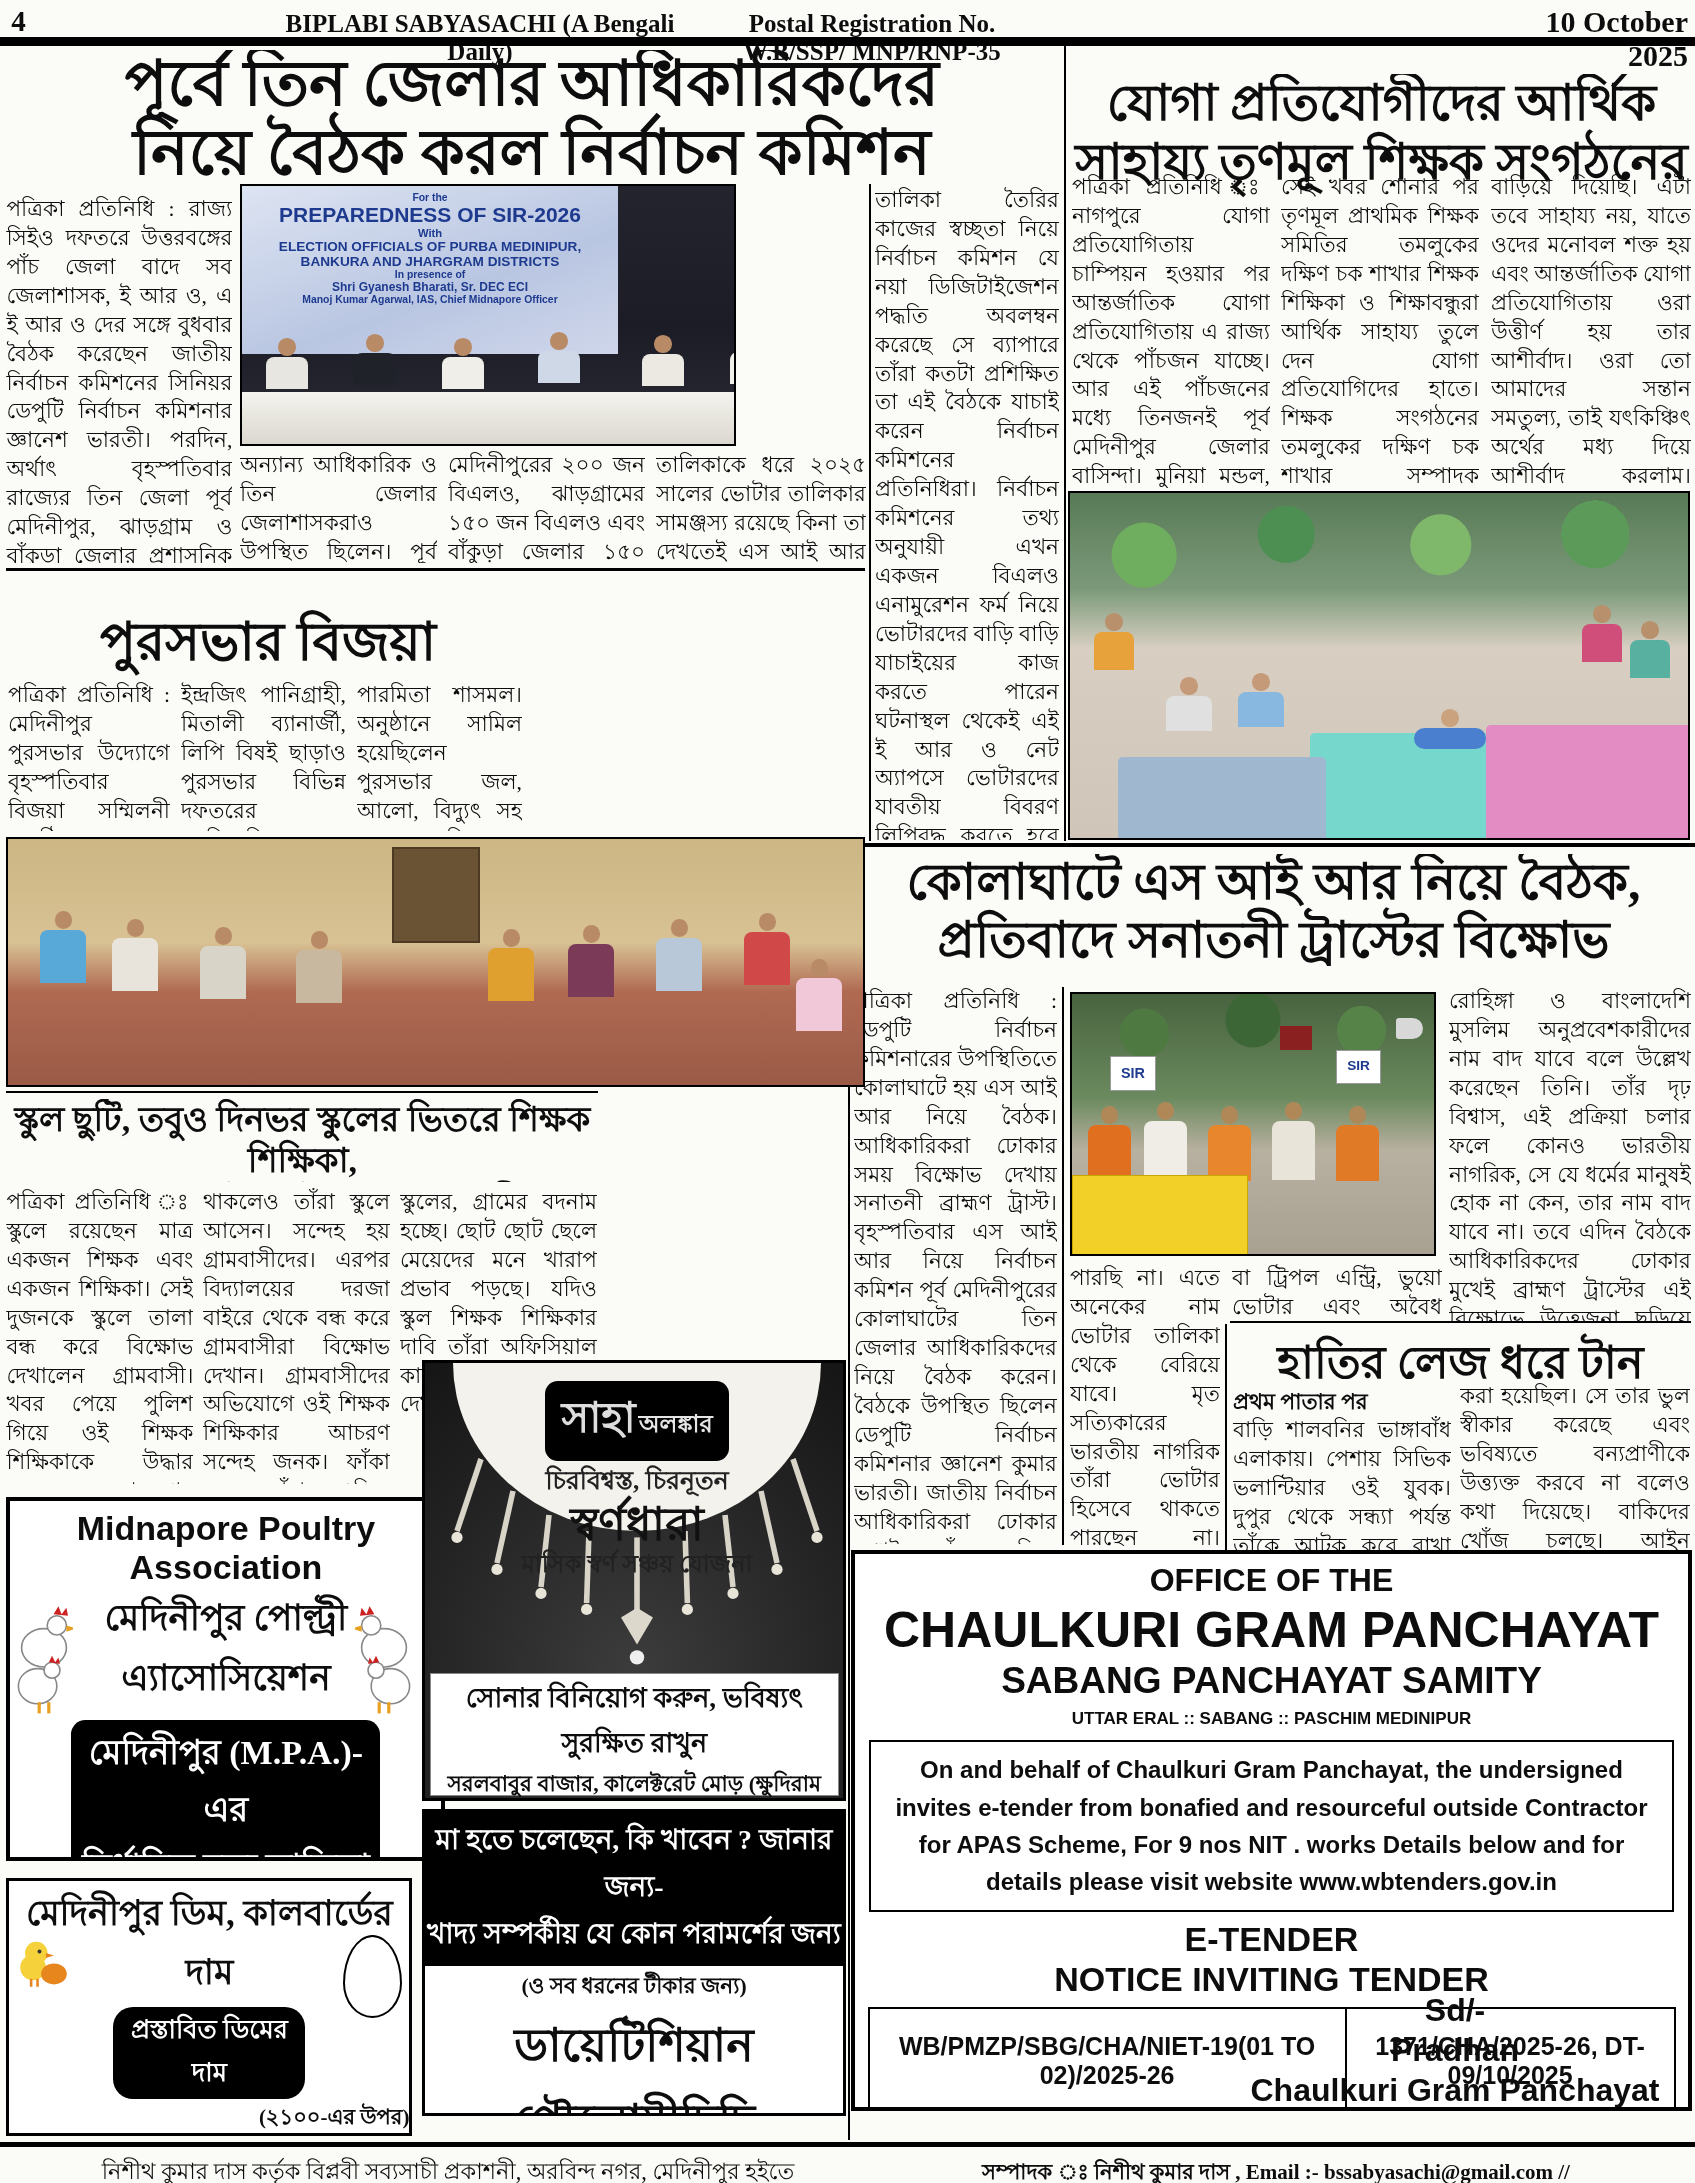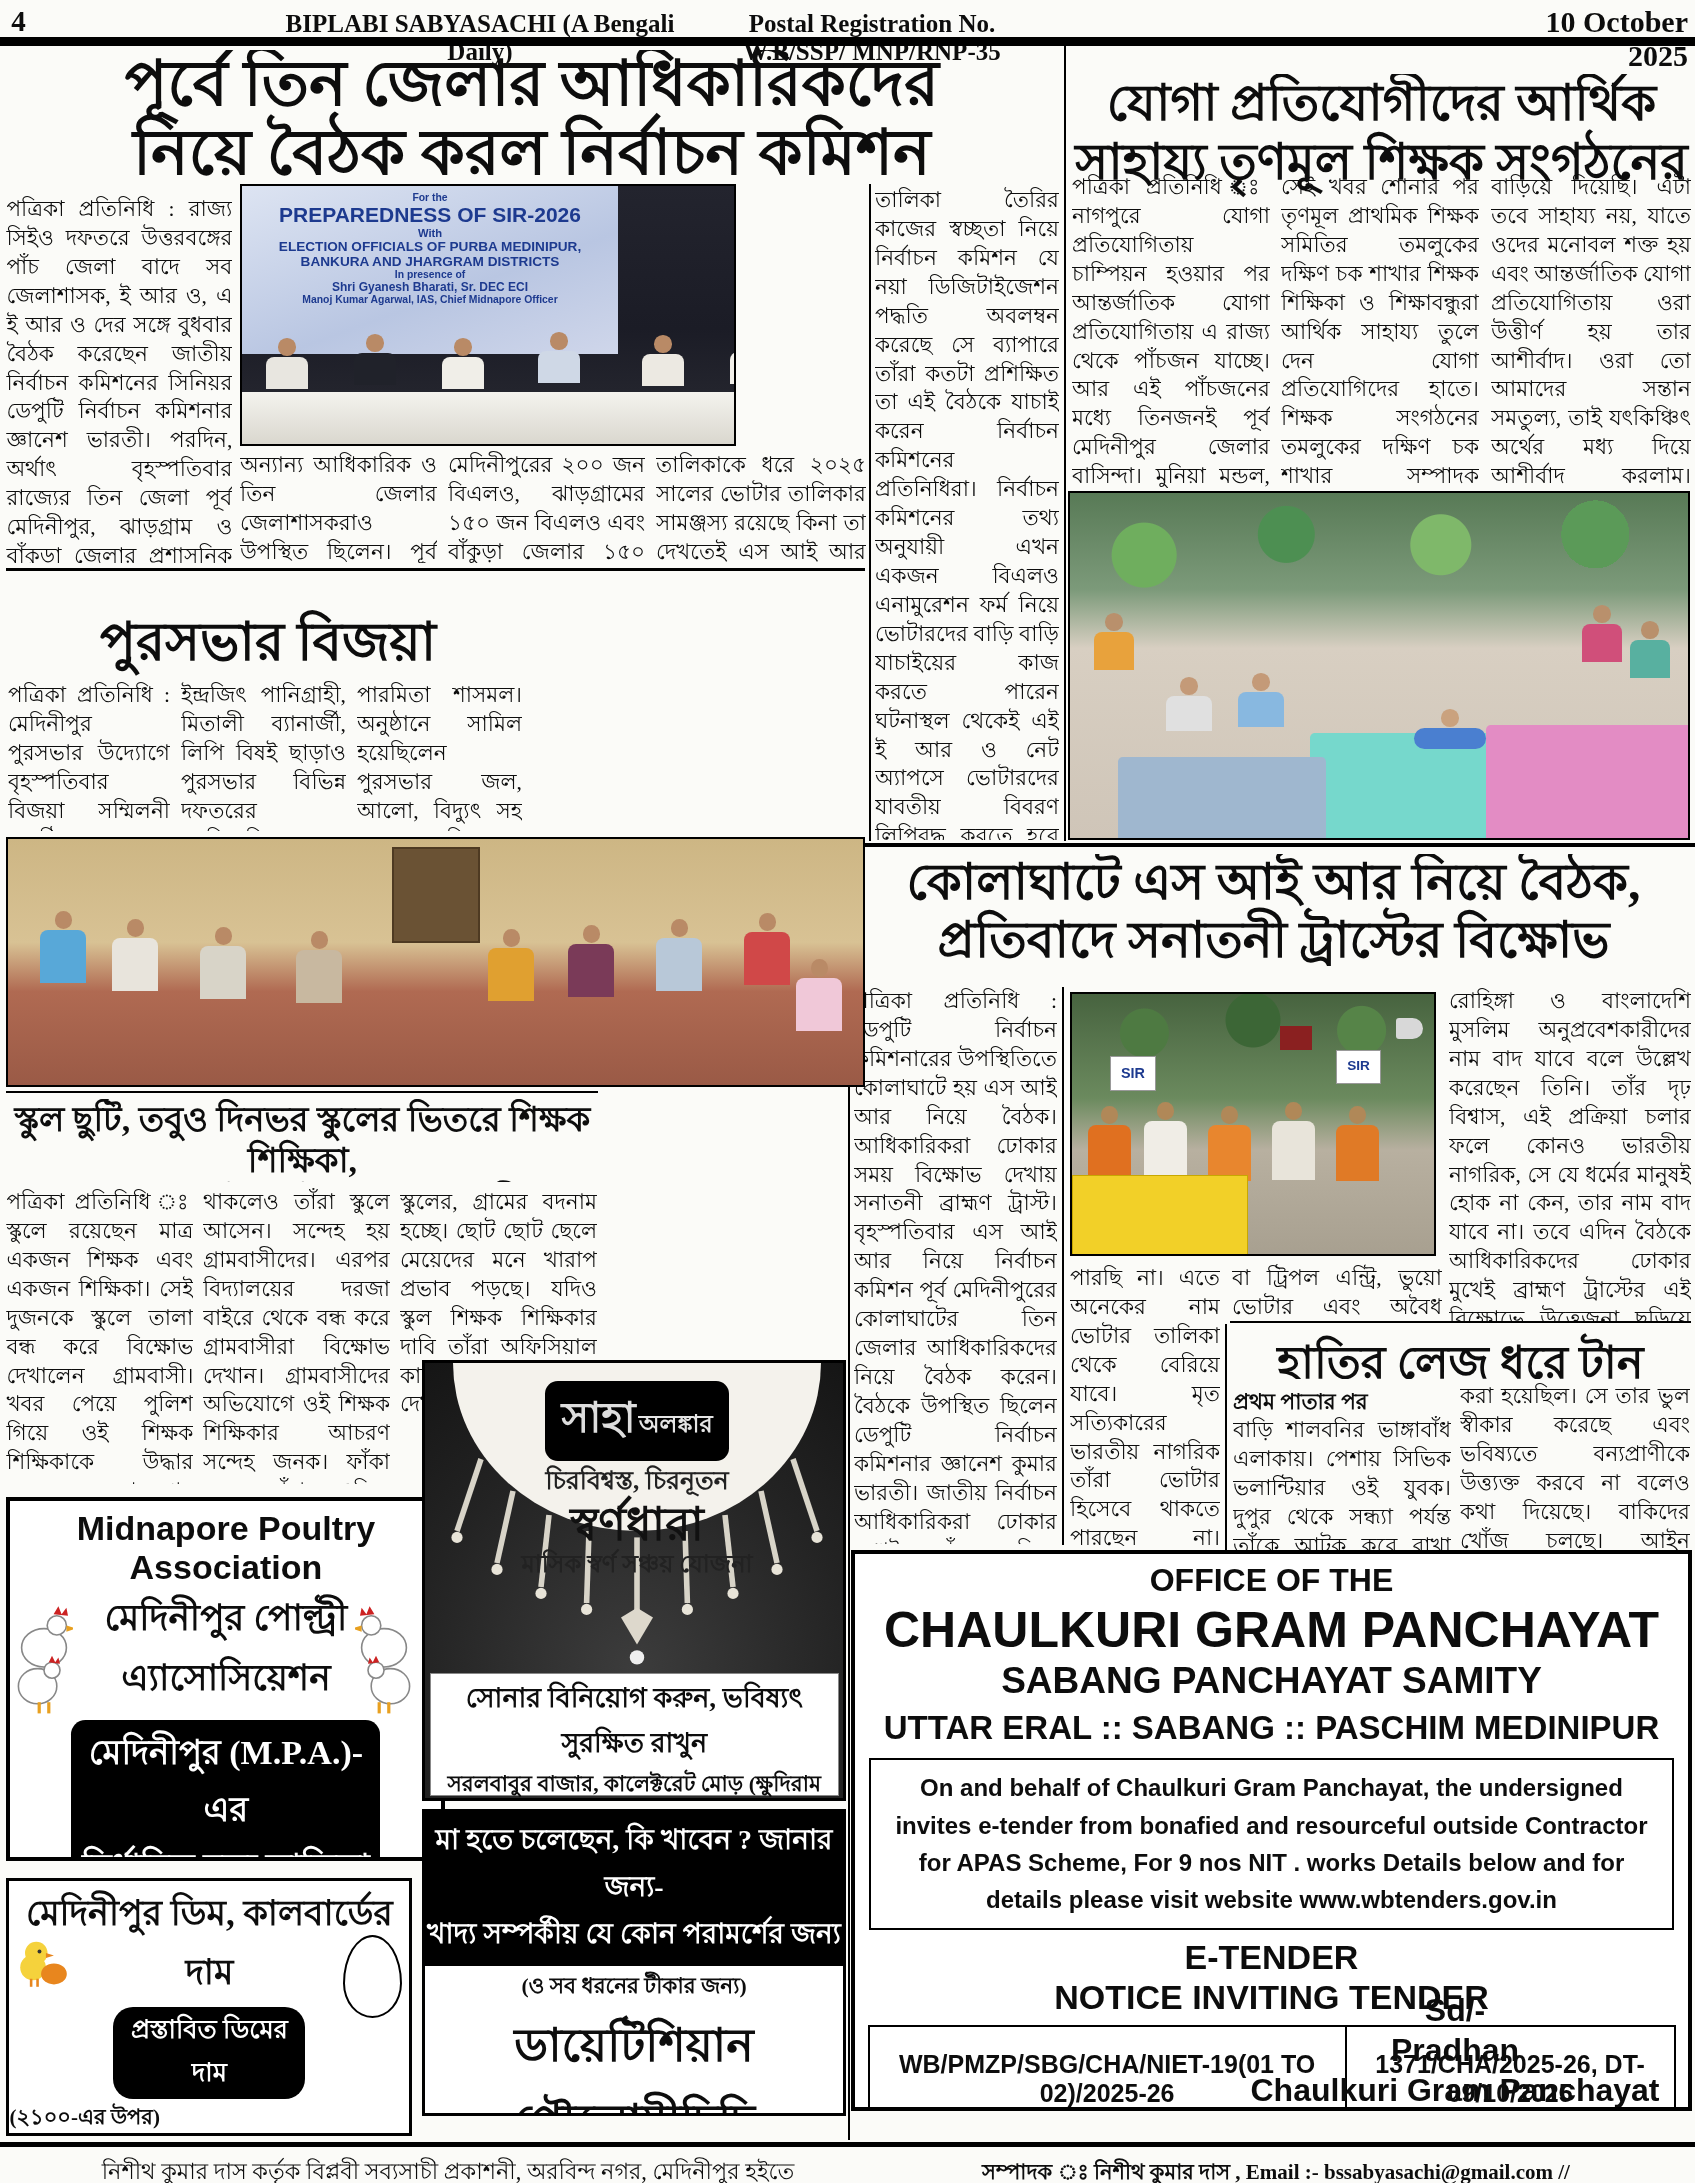--- a/index.html
+++ b/index.html
@@ -283,21 +283,21 @@
         <circle cx="10" cy="19" r="8" fill="#f5d23c"></circle>
         <circle cx="14" cy="9" r="1.2" fill="#333"></circle>
         <path d="M18 10 l5 1.5 -5 1.5 z" fill="#e8861e"></path>
         <ellipse cx="23" cy="23" rx="8" ry="6.5" fill="#e8861e"></ellipse>
         <rect x="8" y="26" width="1.6" height="5" fill="#e8861e"></rect>
         <rect x="12" y="26" width="1.6" height="5" fill="#e8861e"></rect>
       </svg>
   </div>
   <div class="abs" style="left:334px;top:54px;width:59px;height:83px;border:2.4px solid #000;border-radius:50% 50% 50% 50%/58% 58% 42% 42%;background:#fff;"></div>
   <div class="blackbox" style="margin:3.2px 104px 0 104px;font-size:25.6px;padding:3.2px;border-radius:20px;">প্রস্তাবিত ডিমের দাম</div>
-  <div style="font-size:21px;font-weight:bold;text-align:left;margin-top:1.6px;">(২১০০-এর উপর)</div>
+  <div style="font-size:21px;font-weight:bold;text-align:right;margin-top:1.6px;">(২১০০-এর উপর)</div>
 
 </div>
 
 <div class="abs" style="left:422px;top:1360px;width:424px;height:441px;border:3.2px solid #000;background:radial-gradient(circle at 50% 70%, #3c3c3c 0%, #232323 60%, #151515 100%);overflow:hidden;">
   <div class="abs" style="left:28px;top:-168px;width:368px;height:336px;background:#f4f2ec;border-radius:50%;"></div>
   <div class="abs" style="left:0;top:0;">
     <svg width="424" height="320" viewBox="0 0 530 400">
       <g stroke="#d8d4c8" stroke-width="7">
         <line x1="70" y1="120" x2="40" y2="210"></line>
           <line x1="110" y1="160" x2="90" y2="250"></line>
@@ -345,21 +345,21 @@
   </div>
   <div style="font-size:21.6px;font-weight:bold;text-align:center;margin-top:3.2px;">(ও সব ধরনের টীকার জন্য)</div>
   <div style="font-size:46px;font-weight:bold;text-align:center;margin-top:4.8px;">ডায়েটিশিয়ান পৌলোমীদিদি</div>
 
 </div>
 
 <div class="abs adbox eng" style="left:851px;top:1550px;width:841px;height:561px;text-align:center;">
   <div style="font-size:32px;font-weight:bold;margin-top:8px;">OFFICE OF THE</div>
   <div style="font-size:50px;font-weight:bold;margin-top:1.6px;">CHAULKURI GRAM PANCHAYAT</div>
   <div style="font-size:37px;font-weight:bold;margin-top:1.6px;">SABANG PANCHAYAT SAMITY</div>
-  <div style="font-size:33px;font-weight:bold;margin-top:6.4px;">UTTAR ERAL :: SABANG :: PASCHIM MEDINIPUR</div>
+  <div style="font-size:17px;font-weight:bold;margin-top:6.4px;">UTTAR ERAL :: SABANG :: PASCHIM MEDINIPUR</div>
   <div style="border:2.4px solid #000;margin:11.2px 14.4px 0 14.4px;padding:9.6px 12.8px;font-size:24px;font-weight:bold;line-height:1.55;text-align:center;">On and behalf of Chaulkuri Gram Panchayat, the undersigned invites e-tender from bonafied and resourceful outside Contractor for APAS Scheme,  For 9 nos NIT . works  Details below and for details please visit website www.wbtenders.gov.in</div>
   <div style="font-size:34px;font-weight:bold;margin-top:8px;">E-TENDER</div>
   <div style="font-size:34px;font-weight:bold;margin-top:1.6px;">NOTICE INVITING TENDER</div>
   <table class="tbl" style="width:808px;margin:8px auto 0 auto;">
     <tbody>
     <tr>
       <td style="font-size:25px;padding:22.4px 4.8px;">WB/PMZP/SBG/CHA/NIET-19(01 TO 02)/2025-26</td>
       <td style="font-size:25px;padding:22.4px 4.8px;">1371/CHA/2025-26, DT-09/10/2025</td>
     </tr>
   </tbody>

